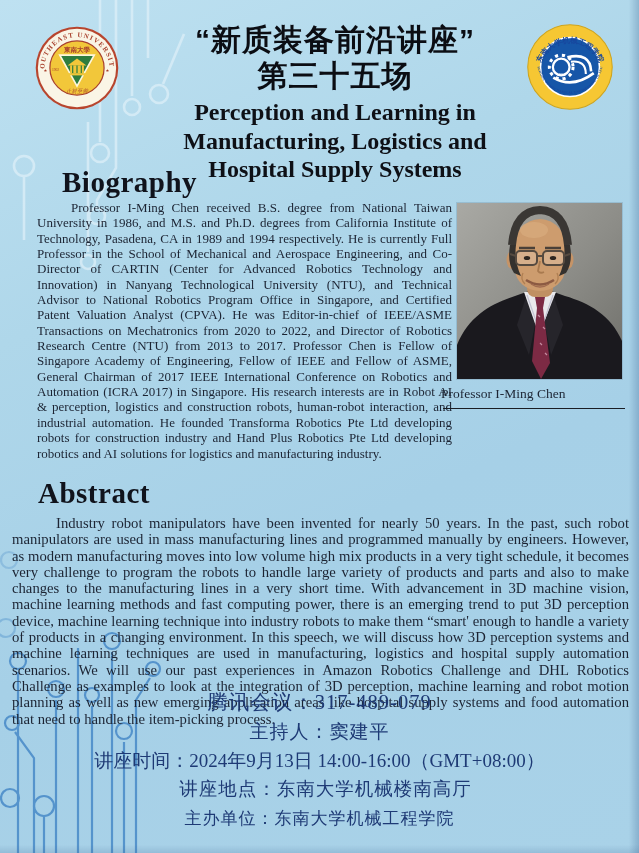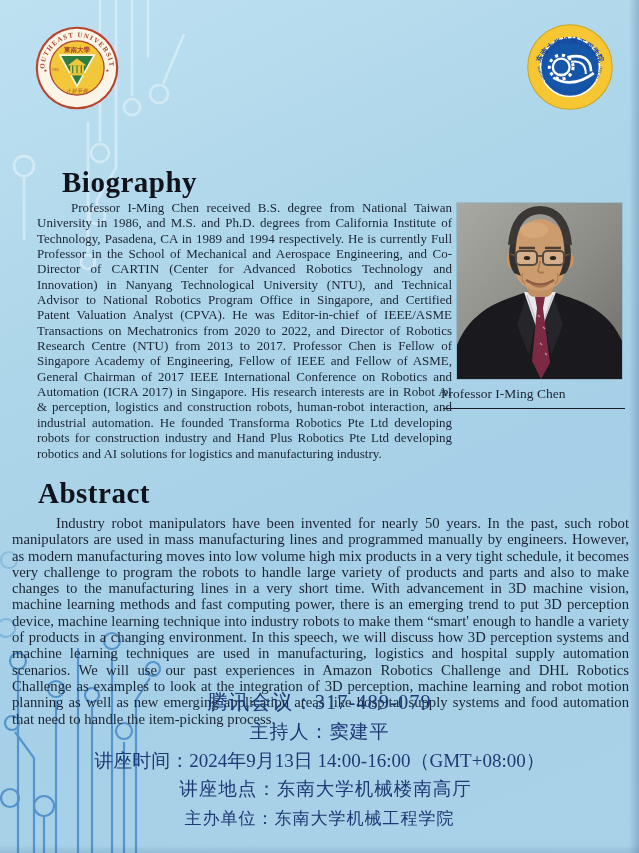--- a/index.html
+++ b/index.html
@@ -137,20 +137,29 @@
     <g>
       <circle cx="40" cy="50" r="13.5" fill="none" stroke="#ffffff" stroke-width="3.4" stroke-dasharray="3.6 4.4"></circle>
       <circle cx="40" cy="50" r="9.5" fill="none" stroke="#ffffff" stroke-width="2.6"></circle>
       <path d="M47,39 Q73,33 74,55" fill="none" stroke="#ffffff" stroke-width="3"></path>
       <path d="M51,44 Q68,42 68,58" fill="none" stroke="#ffffff" stroke-width="2.4"></path>
       <path d="M31,62 Q53,75 77,57" fill="none" stroke="#ffffff" stroke-width="3"></path>
     </g>
     <text x="41" y="60" font-size="4" fill="#ffffff" text-anchor="middle">1916</text>
   </svg>
 
+  <div class="title-block">
+    <div class="title-cn">“新质装备前沿讲座”</div>
+    <div class="title-cn">第三十五场</div>
+    <div class="title-en">
+      <div>Perception and Learning in</div>
+      <div>Manufacturing, Logistics and</div>
+      <div>Hospital Supply Systems</div>
+    </div>
+  </div>
 
   <div class="section-heading bio-heading">Biography</div>
   <div class="bio-text">Professor I-Ming Chen received B.S. degree from National Taiwan University in 1986, and M.S. and Ph.D. degrees from California Institute of Technology, Pasadena, CA in 1989 and 1994 respectively. He is currently Full Professor in the School of Mechanical and Aerospace Engineering, and Co-Director of CARTIN (Center for Advanced Robotics Technology and Innovation) in Nanyang Technological University (NTU), and Technical Advisor to National Robotics Program Office in Singapore, and Certified Patent Valuation Analyst (CPVA). He was Editor-in-chief of IEEE/ASME Transactions on Mechatronics from 2020 to 2022, and Director of Robotics Research Centre (NTU) from 2013 to 2017. Professor Chen is Fellow of Singapore Academy of Engineering, Fellow of IEEE and Fellow of ASME, General Chairman of 2017 IEEE International Conference on Robotics and Automation (ICRA 2017) in Singapore. His research interests are in Robot AI &amp; perception, logistics and construction robots, human-robot interaction, and industrial automation. He founded Transforma Robotics Pte Ltd developing robots for construction industry and Hand Plus Robotics Pte Ltd developing robotics and AI solutions for logistics and manufacturing industry.</div>
 
   <svg class="photo" viewBox="0 0 165 176" preserveAspectRatio="none" xmlns="http://www.w3.org/2000/svg">
     <defs>
       <linearGradient id="photoBg" x1="0" y1="0" x2="1" y2="1">
         <stop offset="0" stop-color="#a9a9a4"></stop>
         <stop offset="0.55" stop-color="#8c8c87"></stop>
         <stop offset="1" stop-color="#6e6e69"></stop>

